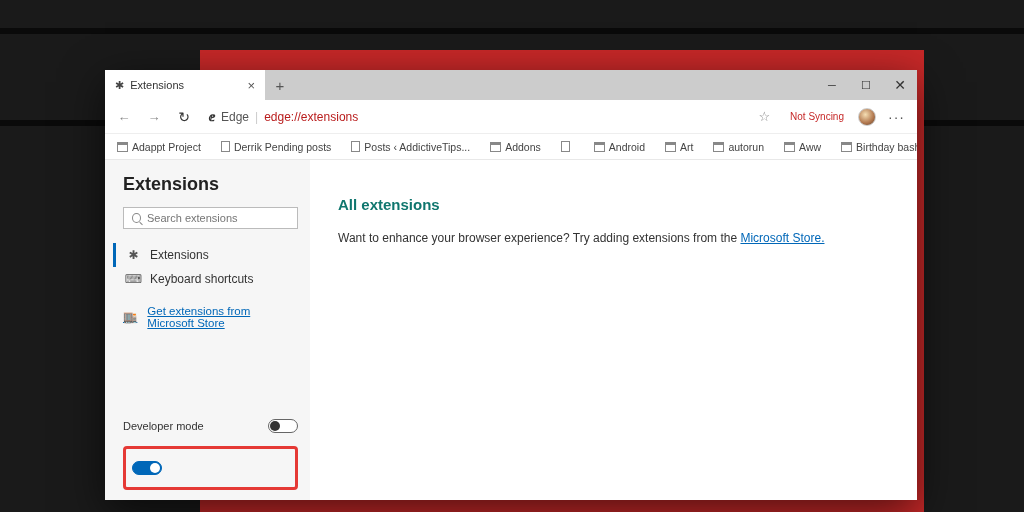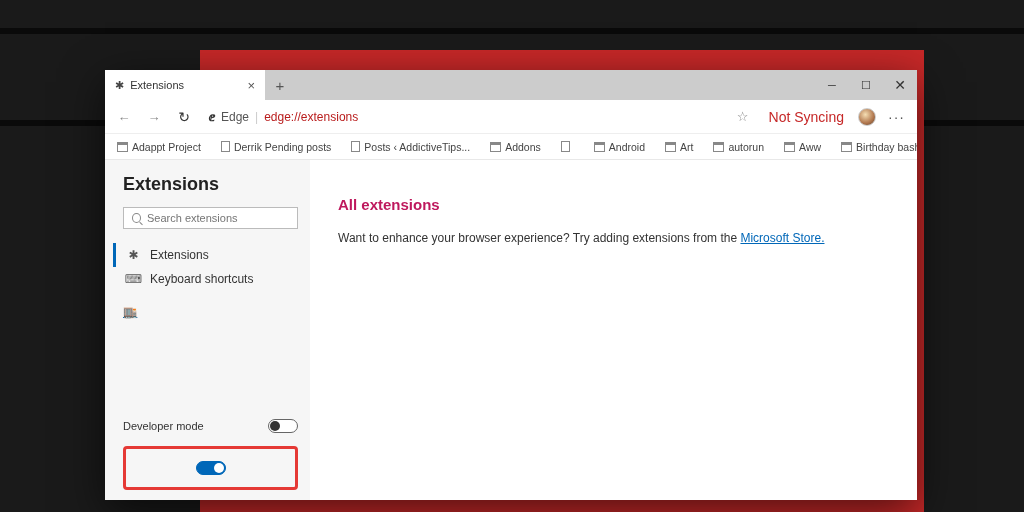--- a/index.html
+++ b/index.html
@@ -17,48 +17,48 @@
 .win-btn { width: 34px; display: flex; align-items: center; justify-content: center; color: #333; font-size: 11px; cursor:pointer; }
 .win-btn.close { font-size: 14px; }
 .navbar { height: 34px; background: #fff; display: flex; align-items: center; padding: 0 8px; gap: 8px; border-bottom: 1px solid #eee; }
 .nav-ic { width: 22px; height: 22px; display: flex; align-items: center; justify-content: center; color: #888; font-size: 13px; cursor:pointer; }
 .nav-ic.refresh { color:#333; font-size:14px; }
 .url-zone { flex: 1; display: flex; align-items: center; gap: 6px; font-size: 12px; color: #555; padding: 0 6px; }
 .url-zone .edge-ic { font-weight: bold; color:#333; }
 .url-zone .sep { color: #ccc; }
 .url-zone .url { color: #b91c1c; }
 .star { color: #888; font-size: 13px; margin-left: auto; cursor:pointer; }
-.sync { font-size: 14px; color: #c62828; margin: 0 6px; }
+.sync { font-size: 10px; color: #c62828; margin: 0 6px; }
 .avatar { width: 18px; height: 18px; border-radius: 50%; background: radial-gradient(circle at 40% 35%, #f5deb3 0%, #b0764d 60%, #5a3d28 100%); border: 1px solid #ccc; }
 .more { font-size: 14px; color: #555; padding: 0 4px; letter-spacing:1px; cursor:pointer; }
 .bookbar { height: 26px; background: #fff; border-bottom: 1px solid #e8e8e8; display: flex; align-items: center; padding: 0 6px; gap: 8px; overflow: hidden; }
 .bm { display: flex; align-items: center; gap: 4px; font-size: 10.5px; color: #444; padding: 2px 6px; white-space: nowrap; cursor:pointer; }
 .bm-ic { width: 11px; height: 10px; border: 1px solid #888; border-top: 3px solid #888; background: #fff; }
 .bm-ic.file { border: 1px solid #888; border-top:1px solid #888; height:11px; width:9px; }
 .content { flex: 1; display: flex; background: #fff; }
 .sidebar { width: 205px; background: #f6f6f6; padding: 14px 12px 10px 18px; display: flex; flex-direction: column; }
 .side-title { font-size: 18px; font-weight: 700; color: #222; margin-bottom: 12px; }
 .search-box { display: flex; align-items: center; border: 1px solid #bbb; background: #fff; height: 22px; padding: 0 8px; gap: 6px; margin-bottom: 14px; }
 .search-box input { border: none; outline: none; font-size: 11px; flex: 1; color:#666; background:transparent; }
 .nav-item { display: flex; align-items: center; gap: 10px; font-size: 12px; color: #333; padding: 5px 4px; cursor:pointer; }
 .nav-item.active { border-left: 3px solid #0067b8; margin-left: -10px; padding-left: 11px; }
 .nav-item .ic { width: 13px; display:inline-flex; justify-content:center; color:#555; font-size:12px; }
 .store-link { display:flex; align-items:center; gap:10px; font-size: 11.5px; color: #0067b8; text-decoration: underline; margin-top: 14px; cursor:pointer; }
 .store-link .ic { color:#0067b8; }
 .spacer { flex: 1; }
-.toggle-row { display: flex; align-items: center; justify-content: center; font-size: 11px; color: #333; padding: 6px 0; }
+.toggle-row { display: flex; align-items: center; justify-content: flex-start; font-size: 11px; color: #333; padding: 6px 0; }
 .toggle-row .lbl { flex:1; padding-right:8px; line-height:1.4; }
 .toggle-row .lnk { color:#0067b8; text-decoration:underline; cursor:pointer; }
 .toggle { width: 30px; height: 14px; border-radius: 7px; background: #fff; border: 1px solid #666; position: relative; flex-shrink:0; cursor:pointer; }
 .toggle .knob { position: absolute; top: 1px; left: 1px; width: 10px; height: 10px; border-radius: 50%; background: #333; }
 .toggle.on { background: #0067b8; border-color:#0067b8; }
 .toggle.on .knob { left: auto; right: 1px; background: #fff; }
 .highlight-box { border: 3px solid #e53935; border-radius: 4px; padding: 6px 6px; margin-top: 6px; }
 .main { flex: 1; padding: 36px 28px; }
-.main-title { font-size: 15px; font-weight: 700; color: #be185d; margin-bottom: 18px; }
+.main-title { font-size: 15px; font-weight: 700; color: #0f766e; margin-bottom: 18px; }
 .main-sub { font-size: 12px; color: #333; }
 .main-sub a { color: #0067b8; text-decoration: underline; cursor:pointer; }
 .mag { display:inline-block; width:10px; height:10px; border:1.2px solid #888; border-radius:50%; position:relative; }
 .mag:after { content:''; position:absolute; width:4px; height:1.2px; background:#888; bottom:-2px; right:-3px; transform:rotate(45deg); }
 </style>
 </head>
 <body>
 
 <div class="bg-stripes">
   <div class="bg-slat" style="top:28px"></div>
@@ -155,20 +155,21 @@
       <div class="nav-item active">
         <span class="ic">✱</span>
         <span>Extensions</span>
       </div>
       <div class="nav-item">
         <span class="ic">⌨</span>
         <span>Keyboard shortcuts</span>
       </div>
       <div class="store-link">
         <span class="ic">🏬</span>
+        <span>Get extensions from Microsoft Store</span>
       </div>
       <div class="spacer"></div>
       <div class="toggle-row">
         <span class="lbl">Developer mode</span>
         <div class="toggle">
             <div class="knob"></div>
           </div>
       </div>
       <div class="highlight-box">
         <div class="toggle-row">

